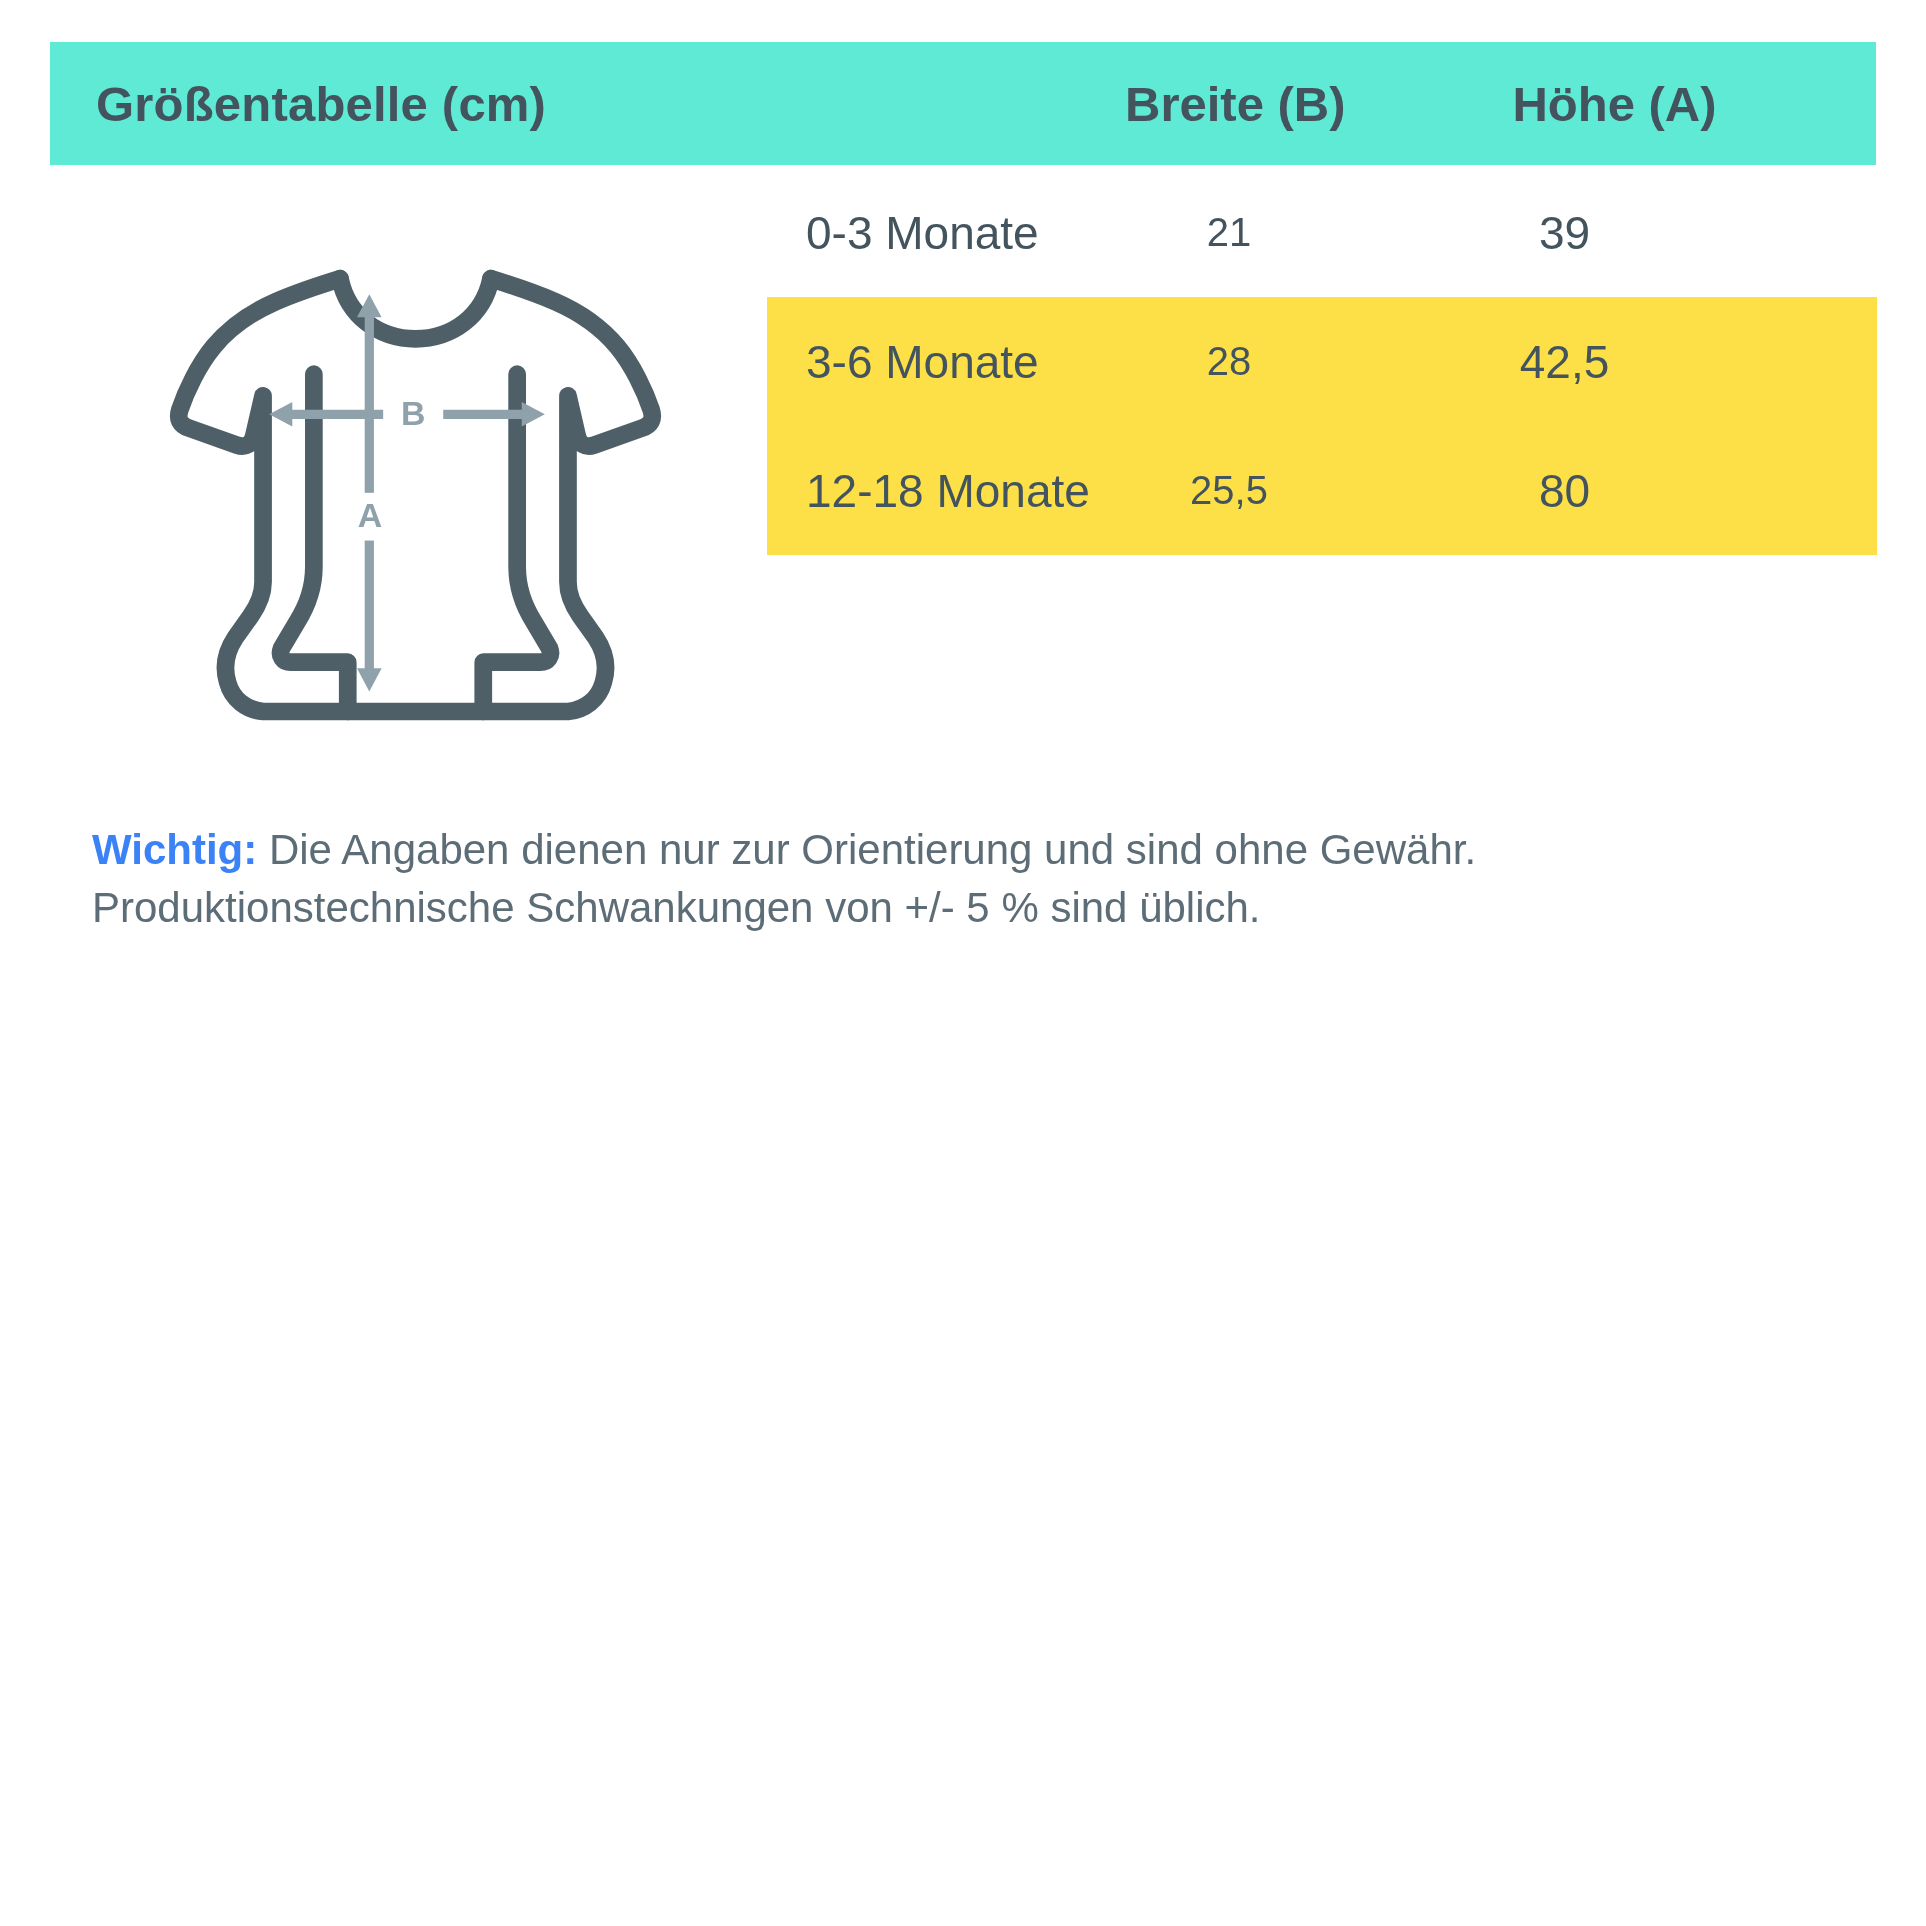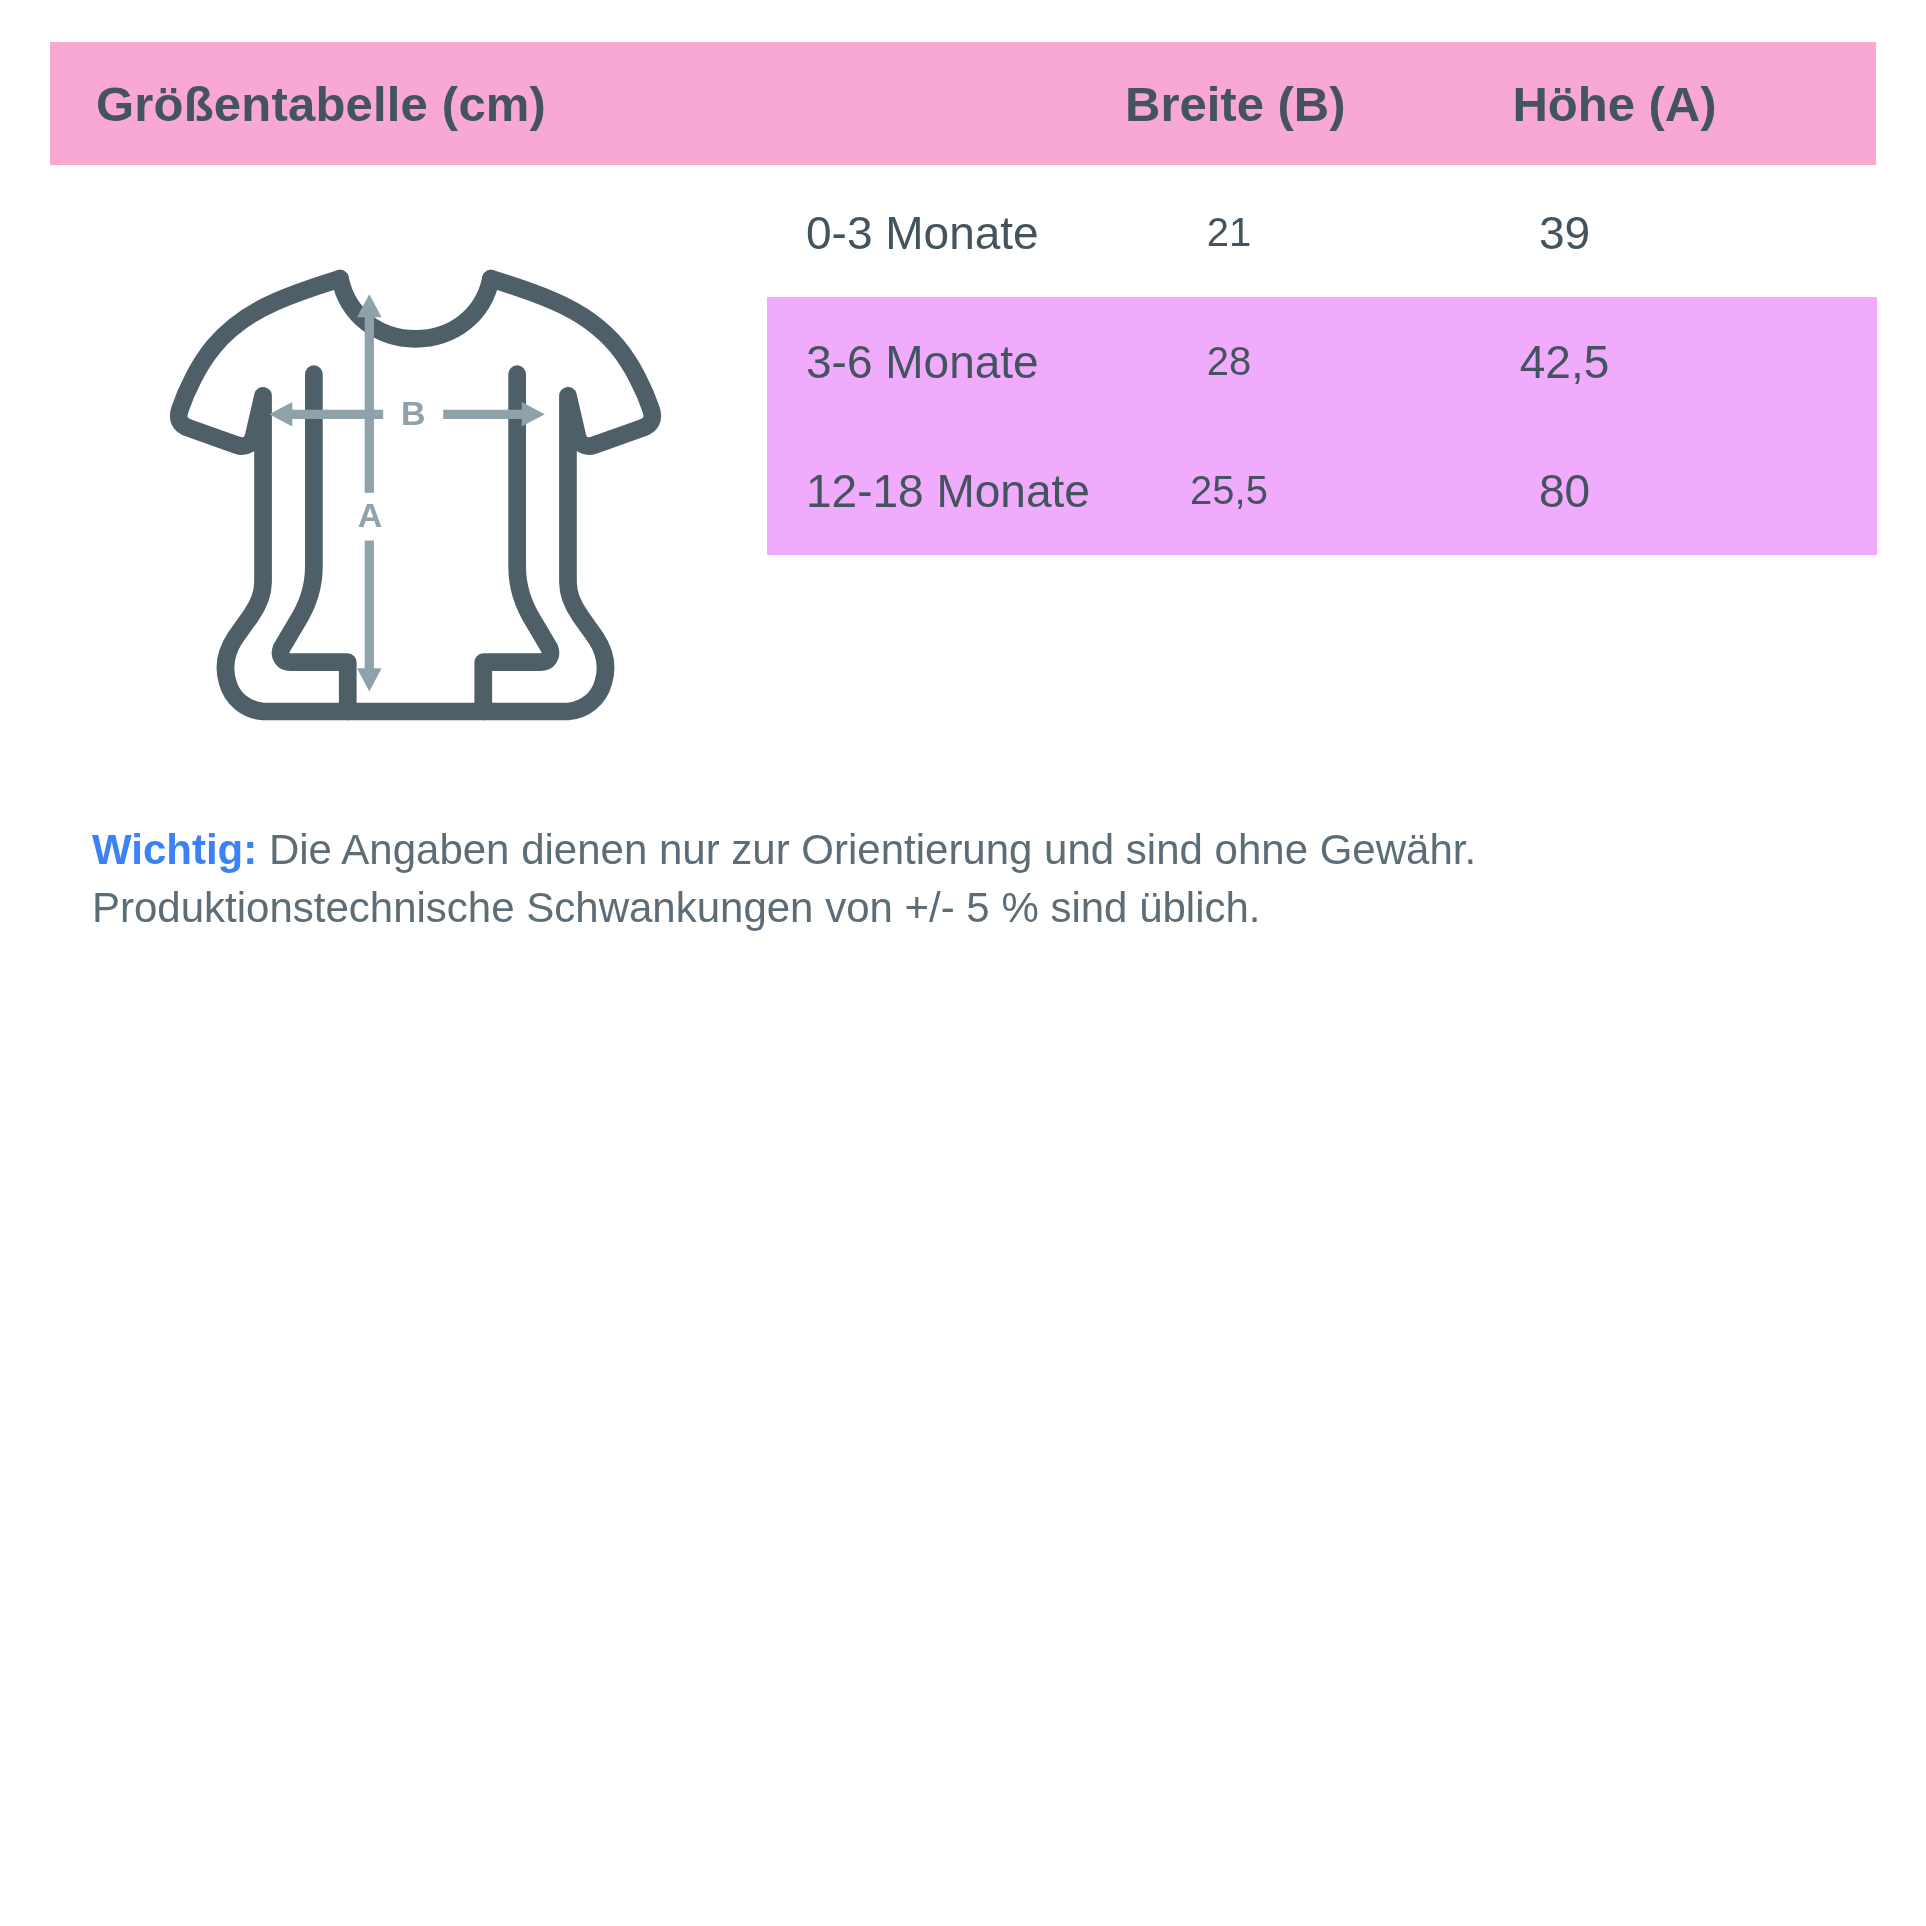--- a/index.html
+++ b/index.html
@@ -22,21 +22,21 @@
     padding: 0;
   }
 
   
   .header-band {
     position: absolute;
     left: 50px;
     top: 42px;
     width: 1826px;
     height: 123px;
-    background: #f9a8d4;
+    background: #5eead4;
     display: flex;
     align-items: center;
   }
   .header-title {
     position: absolute;
     left: 46px;
     top: 50%;
     transform: translateY(-50%);
     font-size: 49px;
     font-weight: bold;
@@ -76,21 +76,21 @@
     top: 168px;
     width: 1110px;
   }
   .row {
     position: relative;
     height: 129px;
     display: flex;
     align-items: center;
   }
   .row.alt {
-    background: #f0abfc;
+    background: #fde047;
   }
   .cell-label {
     position: absolute;
     left: 39px;
     font-size: 46px;
     color: #44545e;
     white-space: nowrap;
   }
   .cell-b {
     position: absolute;

